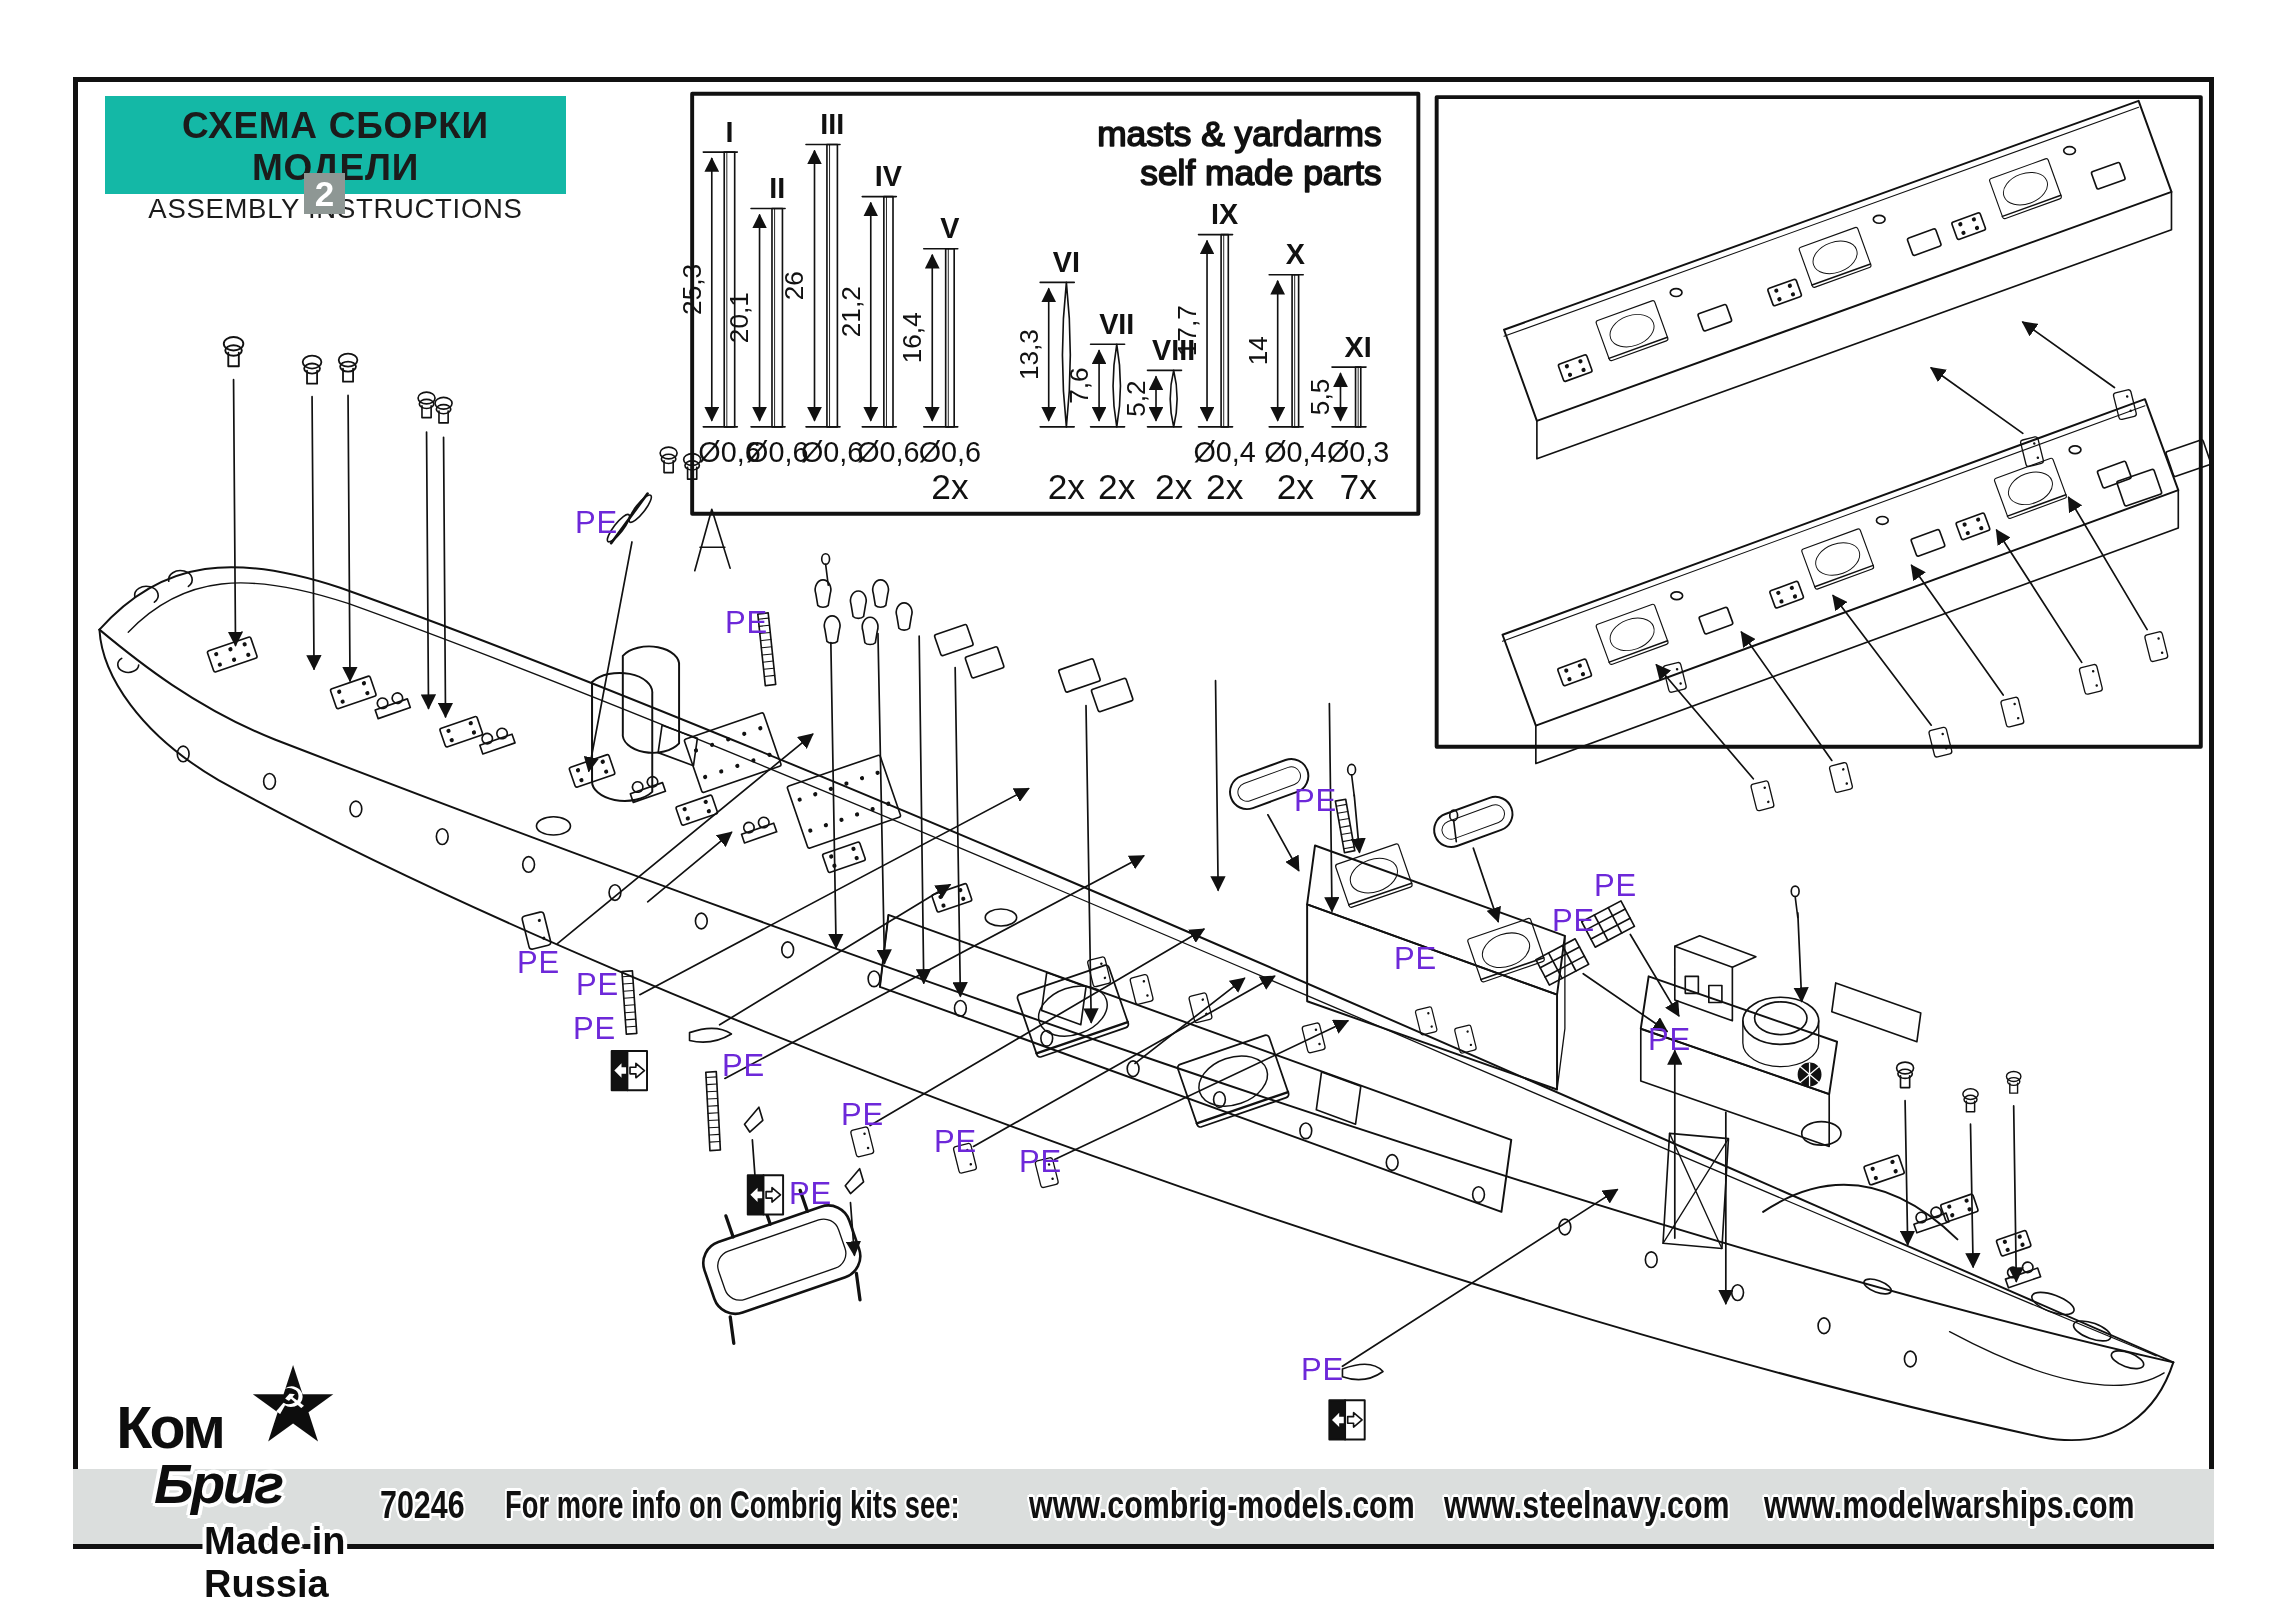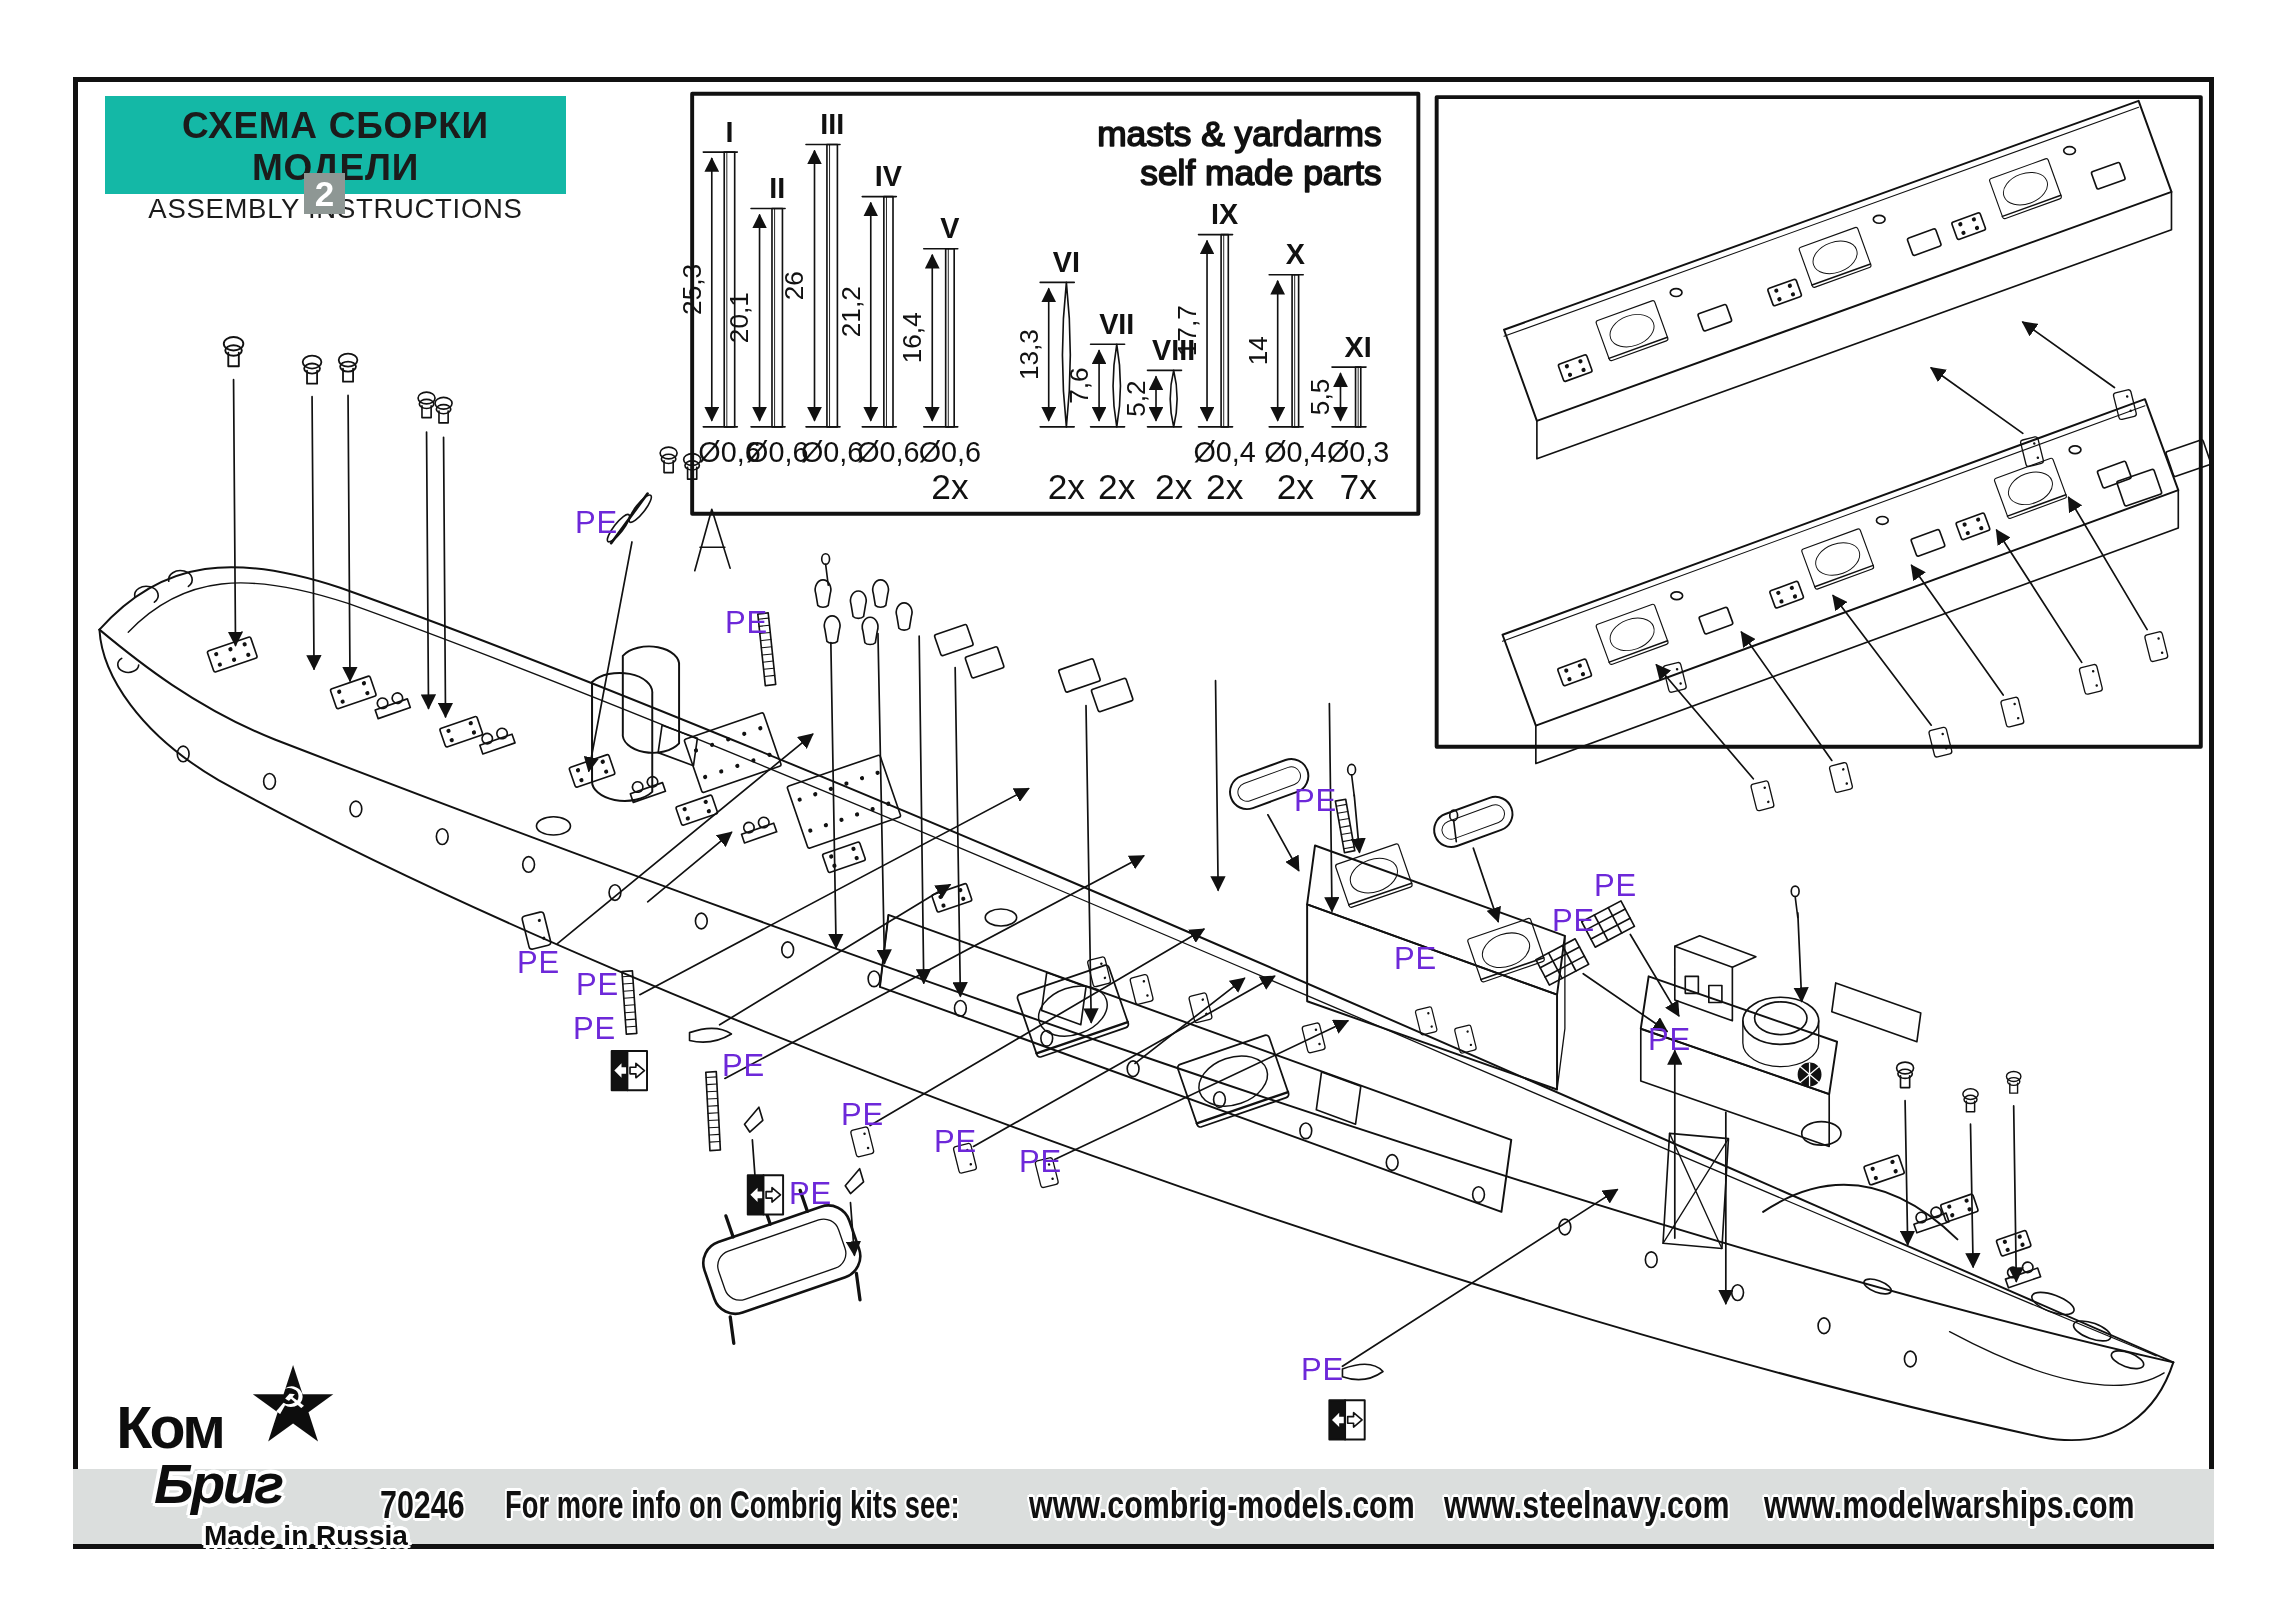--- a/index.html
+++ b/index.html
@@ -22,21 +22,21 @@
              transform-origin:left top;
              text-shadow:-2.6px 0 0 #fff,2.6px 0 0 #fff,0 -2.6px 0 #fff,0 2.6px 0 #fff,
                          -2px -2px 0 #fff,2px 2px 0 #fff,-2px 2px 0 #fff,2px -2px 0 #fff;}
   
   #logo{left:111px;top:1358px;width:314px;height:196px;}
   .logo-word{position:absolute;font-weight:bold;color:#0d0d0d;
              text-shadow:-3.9px 0 0 #fff,3.9px 0 0 #fff,0 -3.9px 0 #fff,0 3.9px 0 #fff,
                          -2.6px -2.6px 0 #fff,2.6px 2.6px 0 #fff,-2.6px 2.6px 0 #fff,2.6px -2.6px 0 #fff;}
   #logo-line1{left:5.2px;top:36px;font-size:59px;letter-spacing:-2.6px;}
   #logo-line2{left:43px;top:93px;font-size:56px;letter-spacing:-2.6px;font-style:italic;}
-  #logo-tagline{left:93px;top:162px;font-size:28px;}
+  #logo-tagline{left:93px;top:162px;font-size:38px;}
   #logo-star{left:135px;top:-14.4px;font-size:105px;color:#0d0d0d;
              text-shadow:-3.3px 0 0 #fff,3.3px 0 0 #fff,0 -3.3px 0 #fff,0 3.3px 0 #fff;}
   #logo-hs{left:162px;top:21px;font-size:38px;color:#fff;text-shadow:none;}
   svg text{font-family:"Liberation Sans", sans-serif;fill:#111;}
 </style>
 </head>
 <body>
 
 <div id="sheet">
 

